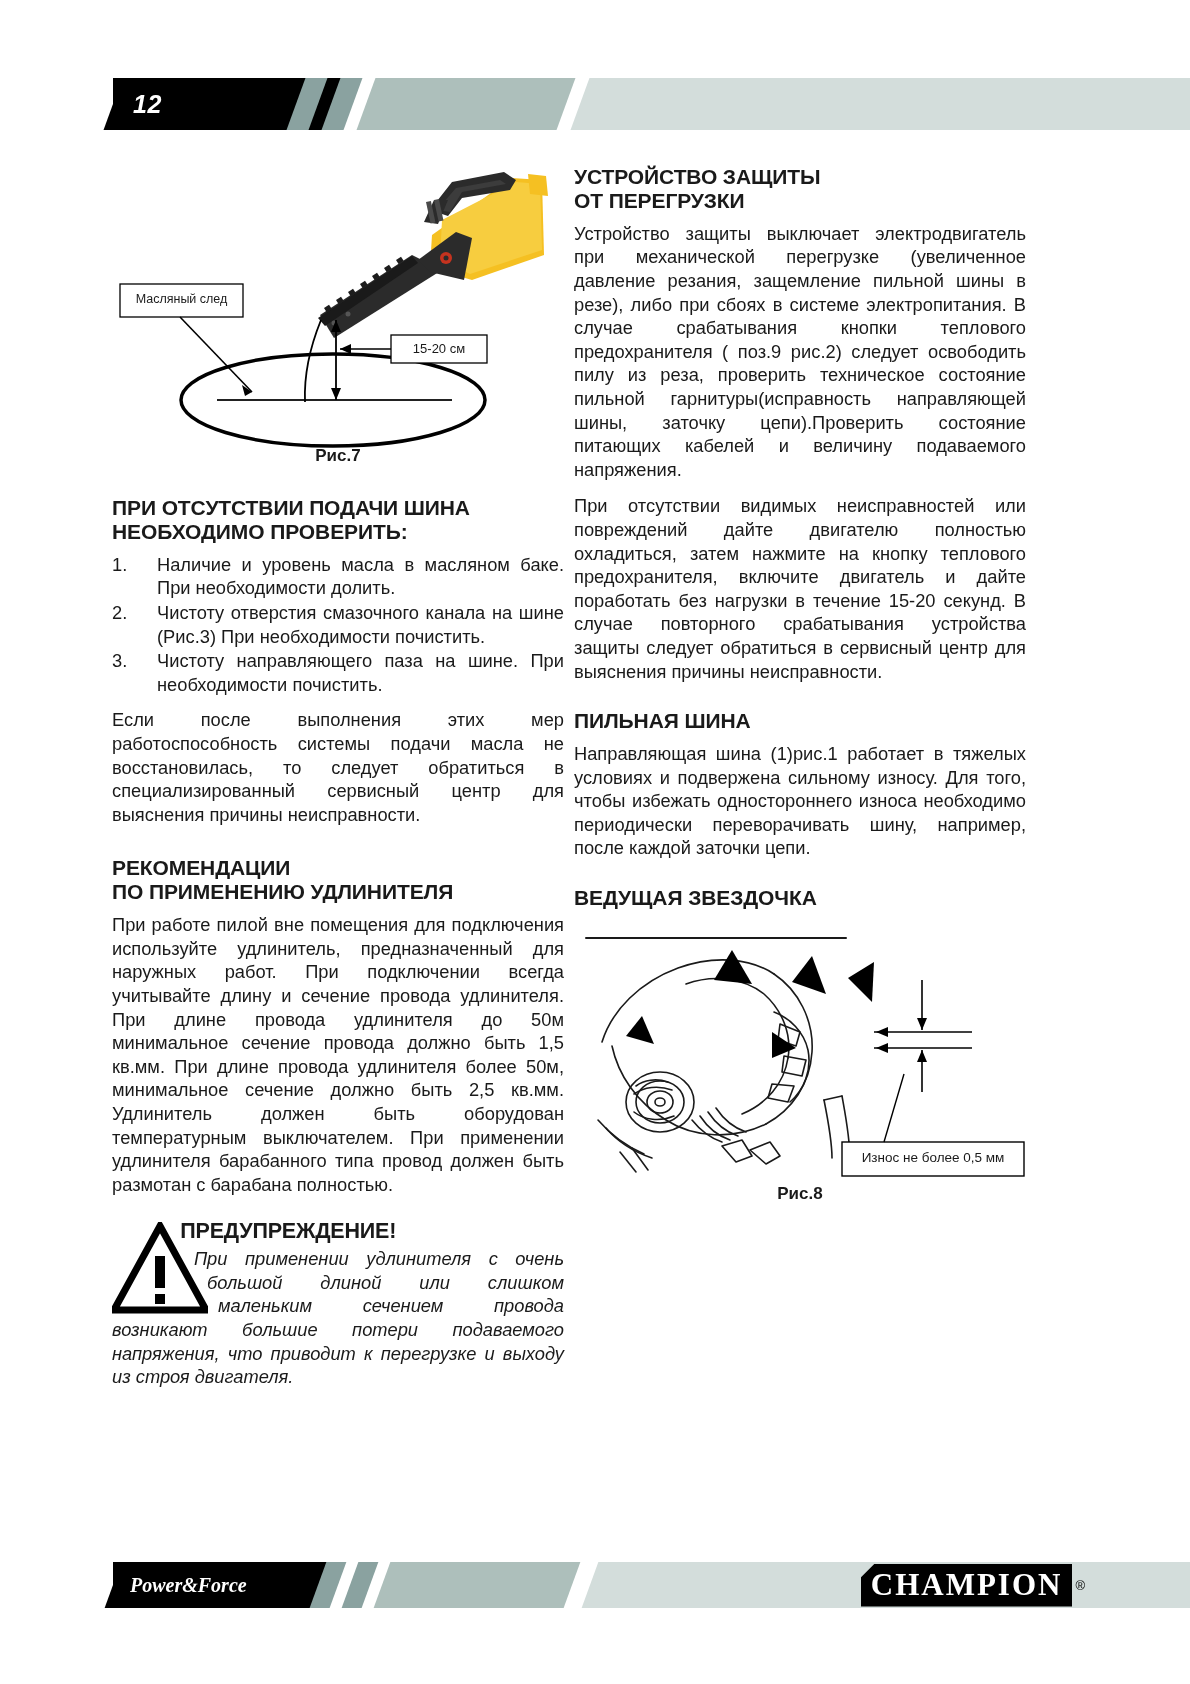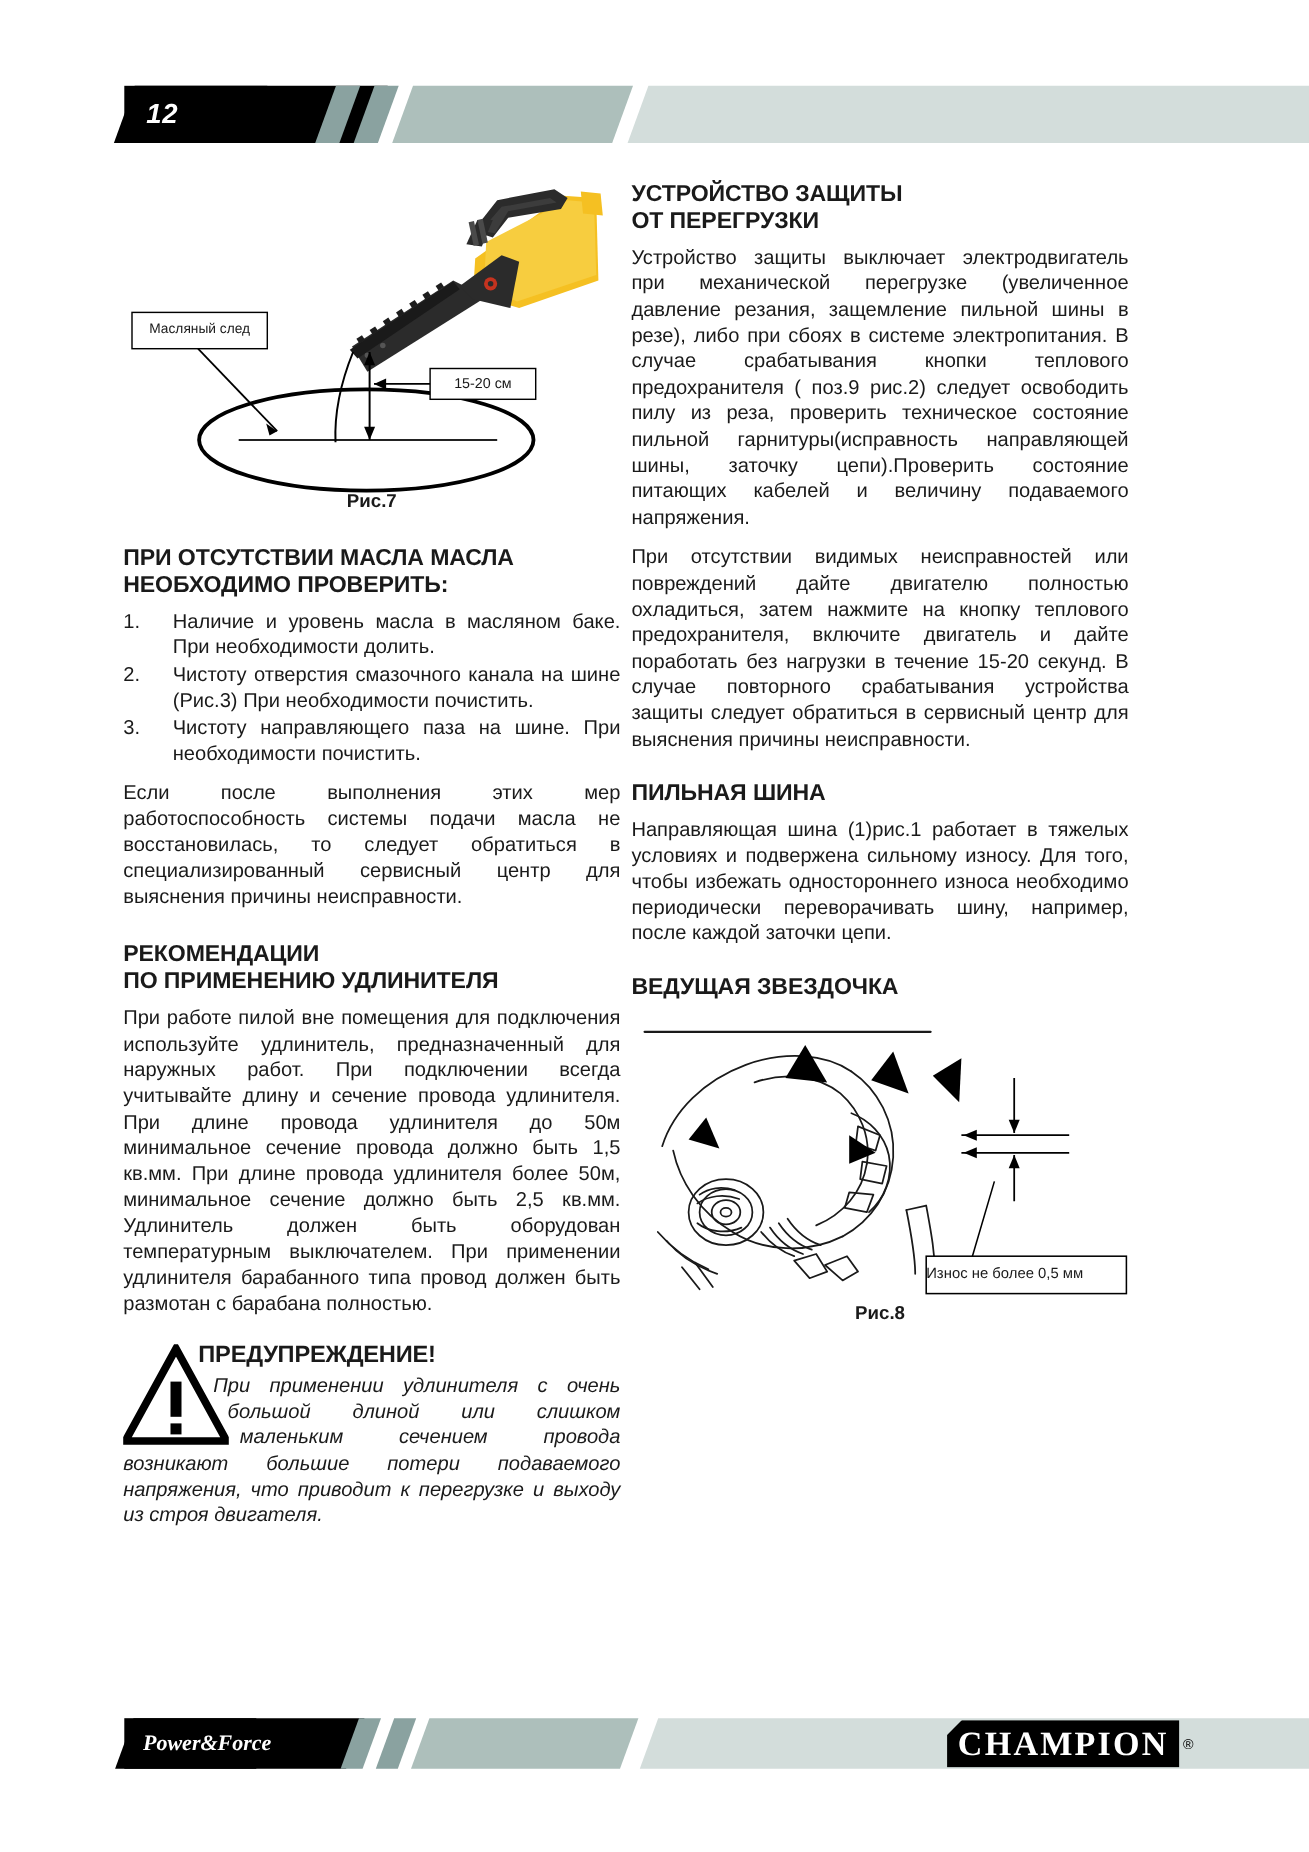--- a/index.html
+++ b/index.html
@@ -277,21 +277,21 @@
   </svg>
   <div style="position:absolute; left:8px; top:132px; width:123px; text-align:center; font-size:12.5px;">Масляный след</div>
   <div style="position:absolute; left:279px; top:181px; width:96px; text-align:center; font-size:13px;">15-20 см</div>
 </div>
 
 <div class="fig-caption" style="position:absolute; left:112px; top:442px; width:452px;">Рис.7</div>
 
 <div class="col-left" style="top:496px;">
 
   <h2 class="sect">
-    <span>ПРИ ОТСУТСТВИИ МАСЛА МАСЛА</span><br>
+    <span>ПРИ ОТСУТСТВИИ ПОДАЧИ ШИНА</span><br>
     <span>НЕОБХОДИМО ПРОВЕРИТЬ:</span>
   </h2>
 
   <ol class="numlist">
     <li>
       <span class="marker">1.</span>
       <span>Наличие и уровень масла в масляном баке. При необходимости долить.</span>
     </li>
     <li>
       <span class="marker">2.</span>
@@ -400,21 +400,21 @@
       <g fill="#000">
         <polygon points="348,106 343,94 353,94"></polygon>
         <polygon points="348,126 343,138 353,138"></polygon>
         <polygon points="302,108 314,103 314,113"></polygon>
         <polygon points="302,124 314,119 314,129"></polygon>
       </g>
 
       <rect x="268" y="218" width="182" height="34" fill="#fff" stroke="#000" stroke-width="1.4"></rect>
       <line x1="310" y1="218" x2="330" y2="150" stroke="#000" stroke-width="1.4"></line>
     </svg>
-    <div style="position:absolute; left:268px; top:226px; width:182px; font-size:13.5px;">Износ не более 0,5 мм</div>
+    <div style="position:absolute; left:268px; top:226px; width:182px; text-align:center; font-size:13.5px;">Износ не более 0,5 мм</div>
     <div class="fig-caption" style="position:absolute; left:0; top:256px; width:452px;">Рис.8</div>
   </div>
 </div>
 
 <div class="footer">
   <div class="ftr-black-sq"></div>
   <div class="ftr-black"></div>
   <div class="ftr-stripe ftr-s1"></div>
   <div class="ftr-stripe ftr-s2"></div>
   <div class="ftr-stripe ftr-s3"></div>

